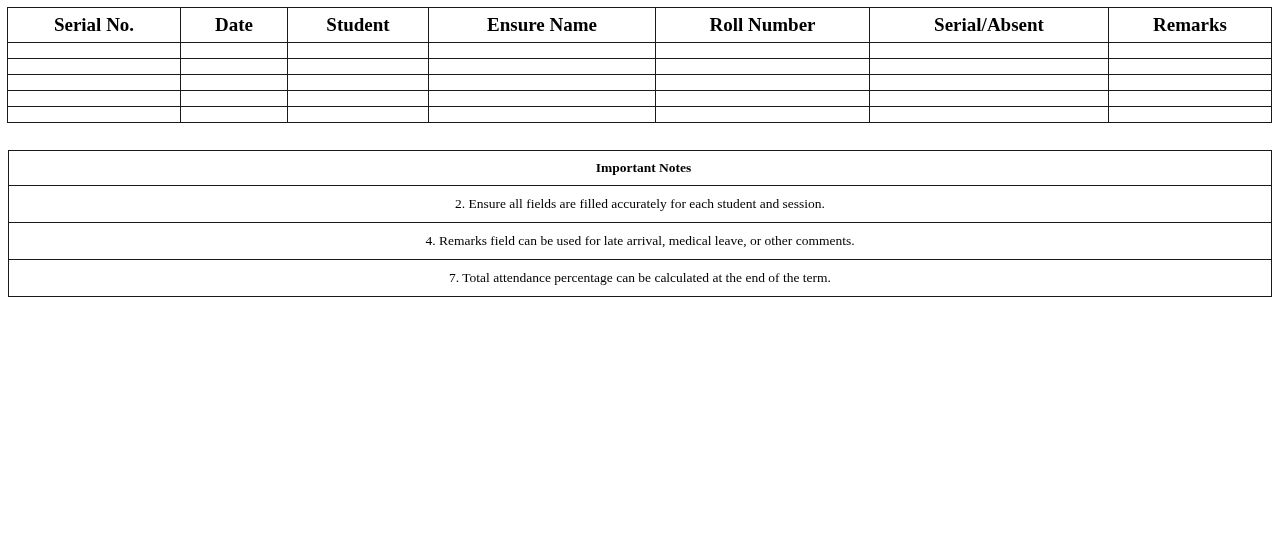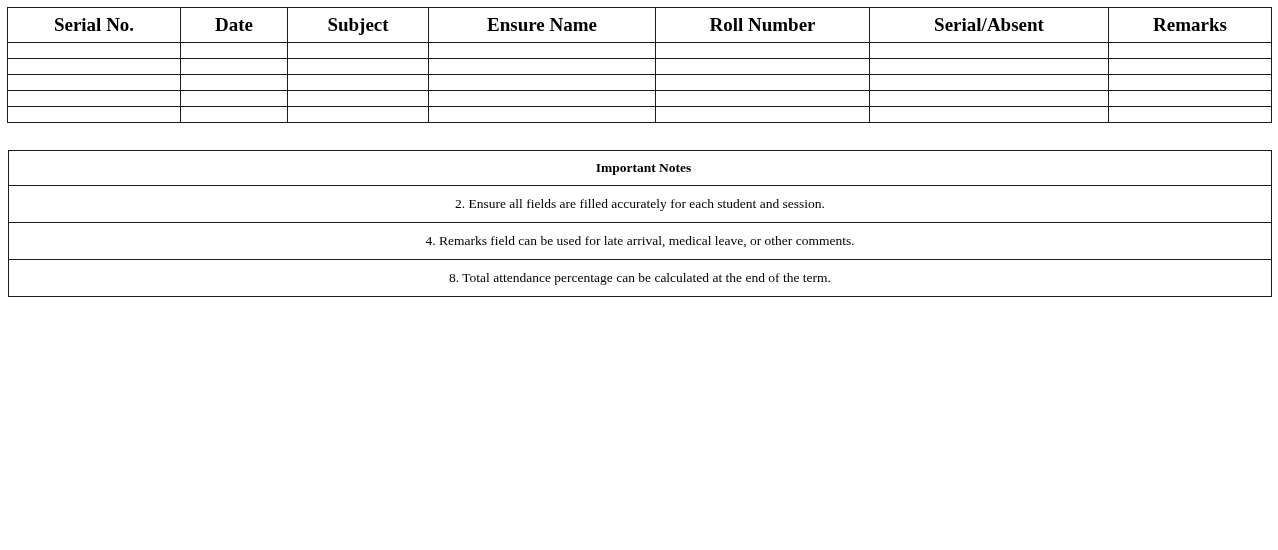--- a/index.html
+++ b/index.html
@@ -102,21 +102,21 @@
         <col class="col-subject">
         <col class="col-student">
         <col class="col-roll">
         <col class="col-present">
         <col class="col-remarks">
       </colgroup>
       <thead>
         <tr>
           <th>Serial No.</th>
           <th>Date</th>
-          <th>Subject</th>
+          <th>Student</th>
           <th>Ensure Name</th>
           <th>Roll Number</th>
           <th>Serial/Absent</th>
           <th>Remarks</th>
         </tr>
       </thead>
       <tbody>
         <tr>
           <td></td>
           <td></td>
@@ -172,19 +172,19 @@
         <tr>
           <td class="notes-title">Important Notes</td>
         </tr>
         <tr>
           <td>2. Ensure all fields are filled accurately for each student and session.</td>
         </tr>
         <tr>
           <td>4. Remarks field can be used for late arrival, medical leave, or other comments.</td>
         </tr>
         <tr>
-          <td>8. Total attendance percentage can be calculated at the end of the term.</td>
+          <td>7. Total attendance percentage can be calculated at the end of the term.</td>
         </tr>
       </tbody>
     </table>
   </div>
 
 </div>
 
 </body></html>

